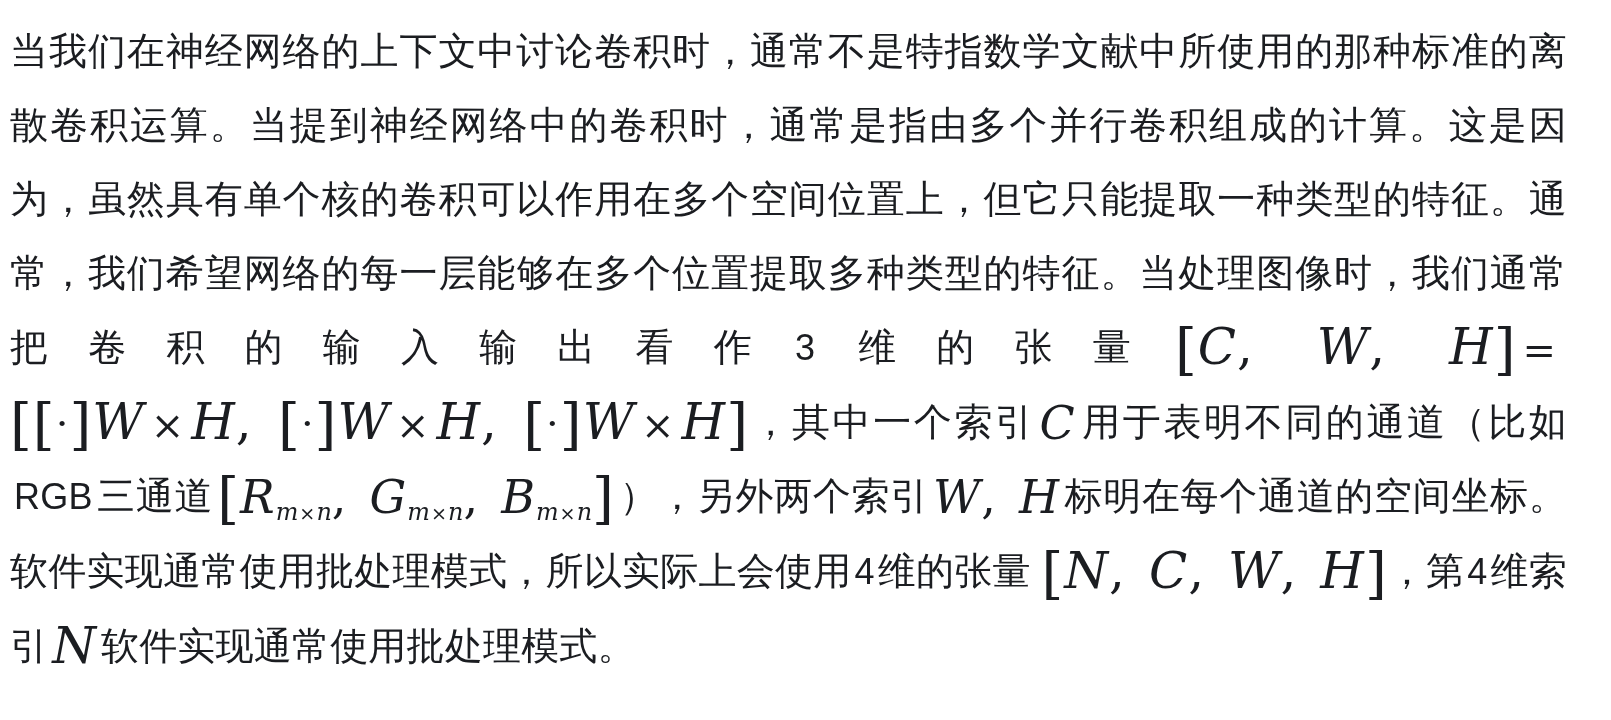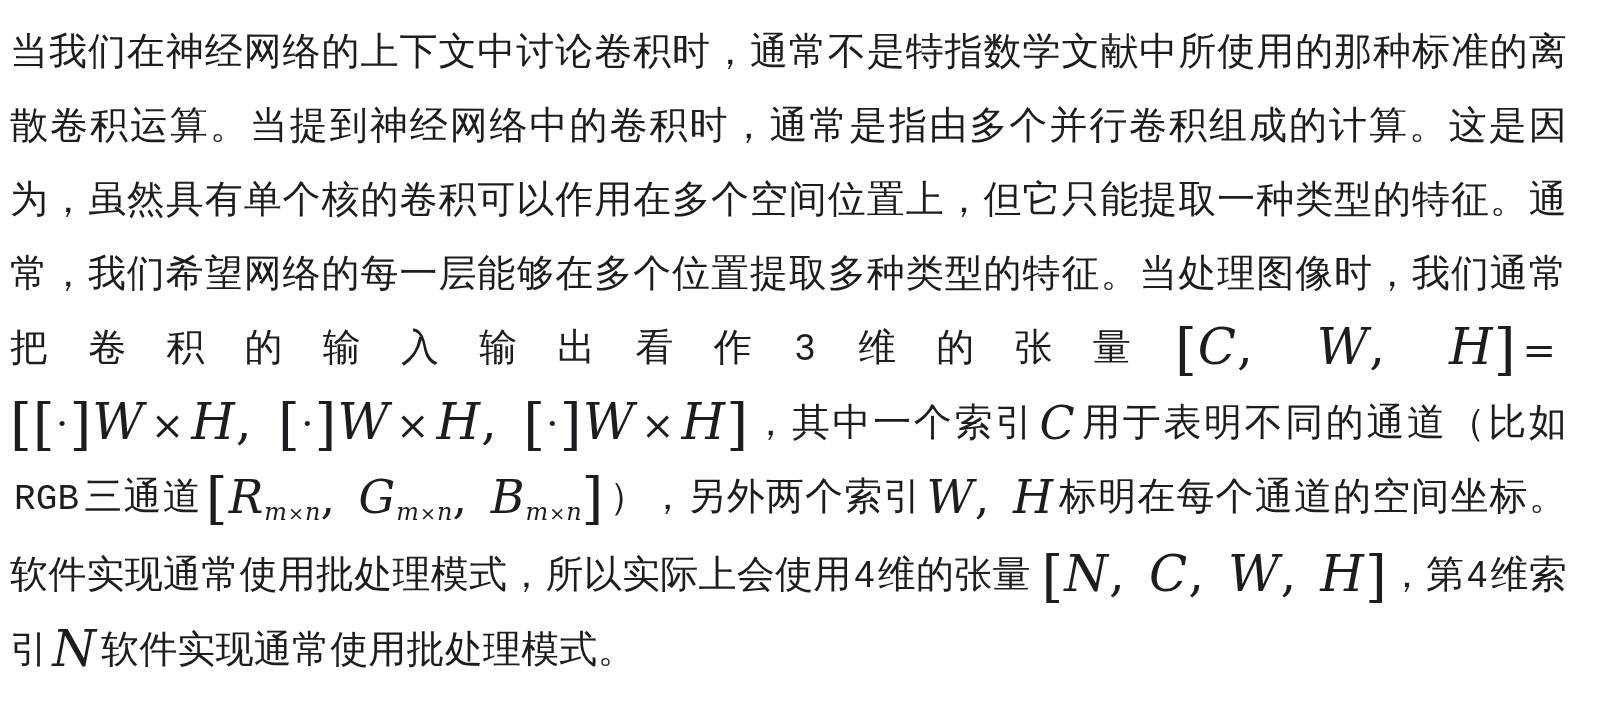--- a/index.html
+++ b/index.html
@@ -71,21 +71,21 @@
     padding: 0 1px;
   }
   .math-big {
     font-size: 50px;
   }
   .spaced {
     padding: 0 4px;
     margin-top: 44px;
   }
   .lat {
-    font-family: Liberation Mono, monospace;
+    font-family: Liberation Sans, sans-serif;
     font-size: 36px;
   }
   .num {
     font-family: "Liberation Sans", sans-serif;
     font-size: 36px;
     padding: 0 3px;
   }
 </style>
 </head>
 <body>

